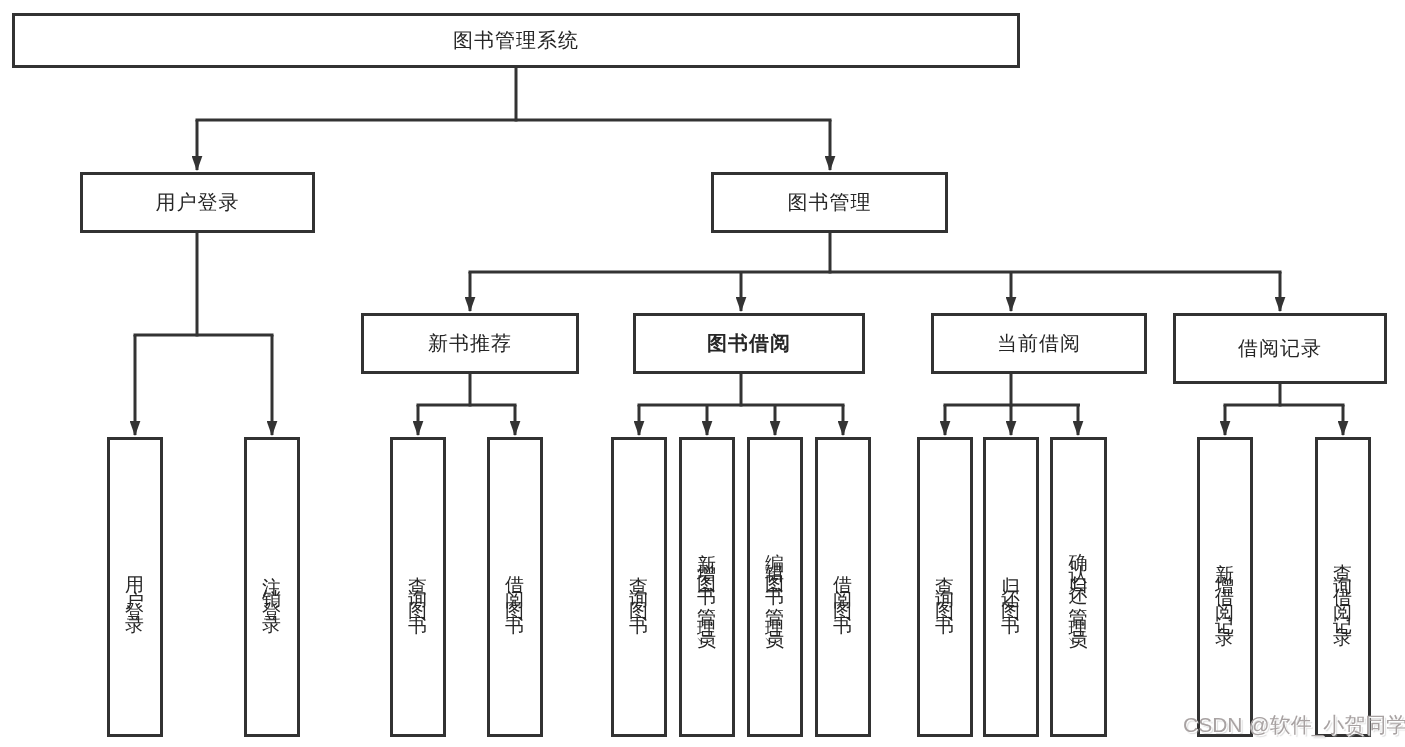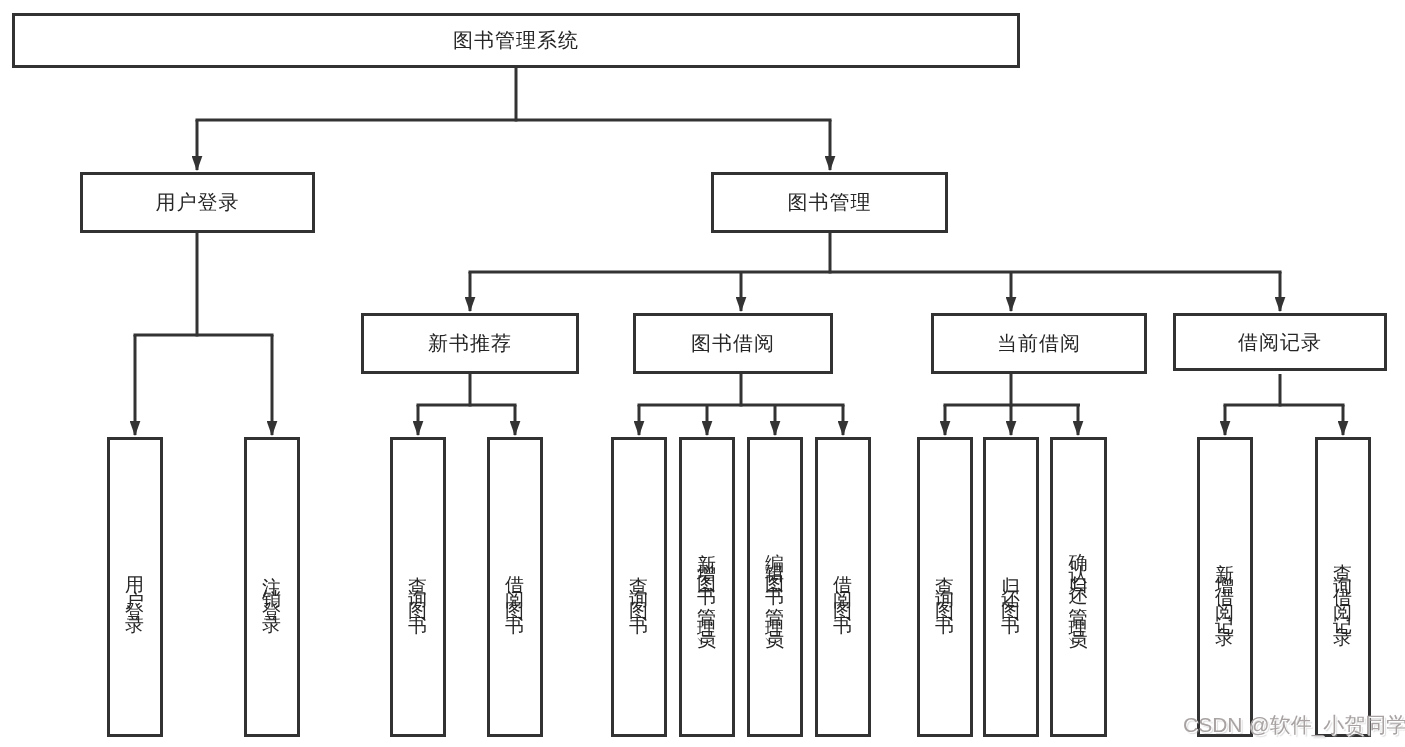--- a/index.html
+++ b/index.html
@@ -121,27 +121,27 @@
   <div class="box hbox" style="left:80px; top:172px; width:235px; height:61px;">
     <span>用户登录</span>
   </div>
   <div class="box hbox" style="left:361px; top:313px; width:218px; height:61px;">
     <span>新书推荐</span>
   </div>
 
   <div class="box hbox" style="left:711px; top:172px; width:237px; height:61px;">
     <span>图书管理</span>
   </div>
-  <div class="box hbox" style="left:633px; top:313px; width:200px; height:61px;">
+  <div class="box hbox" style="left:633px; top:313px; width:232px; height:61px;font-weight:bold;">
     <span>图书借阅</span>
   </div>
   <div class="box hbox" style="left:903px; top:313px; width:216px; height:61px;margin-left:28px;">
     <span>当前借阅</span>
   </div>
-  <div class="box hbox" style="left:1173px; top:313px; width:214px; height:58px;">
+  <div class="box hbox" style="left:1173px; top:313px; width:214px; height:71px;">
     <span>借阅记录</span>
   </div>
 
   <div class="box vbox" style="left:107px; top:437px; width:56px; height:300px;">
     <span class="vtext">用户登录</span>
   </div>
   <div class="box vbox" style="left:244px; top:437px; width:56px; height:300px;">
     <span class="vtext">注销登录</span>
   </div>
 

